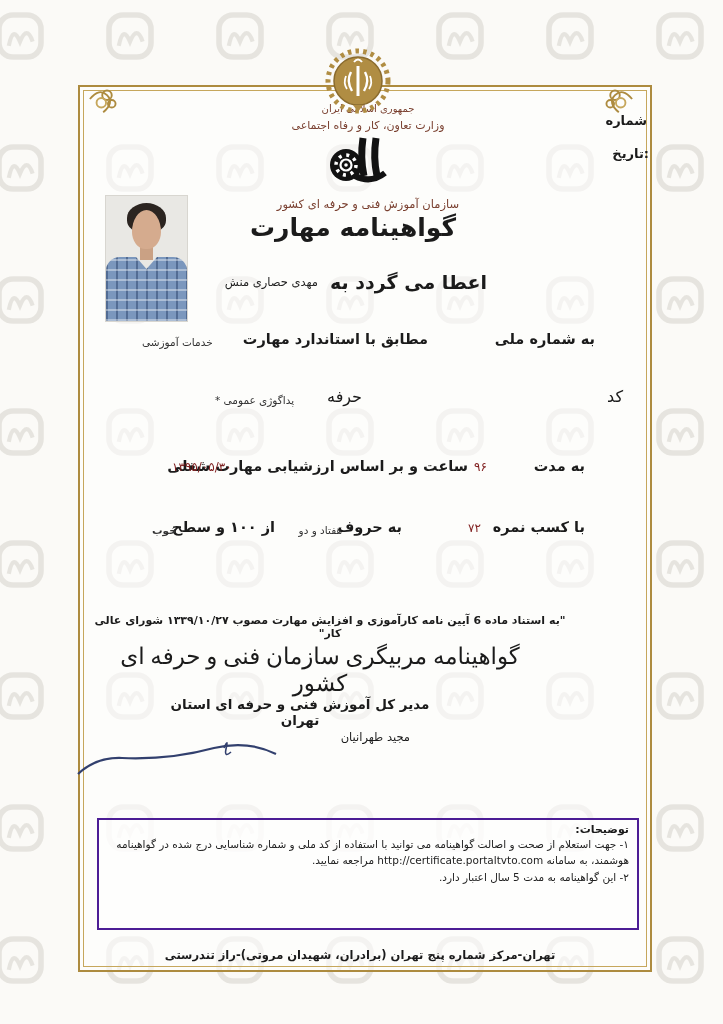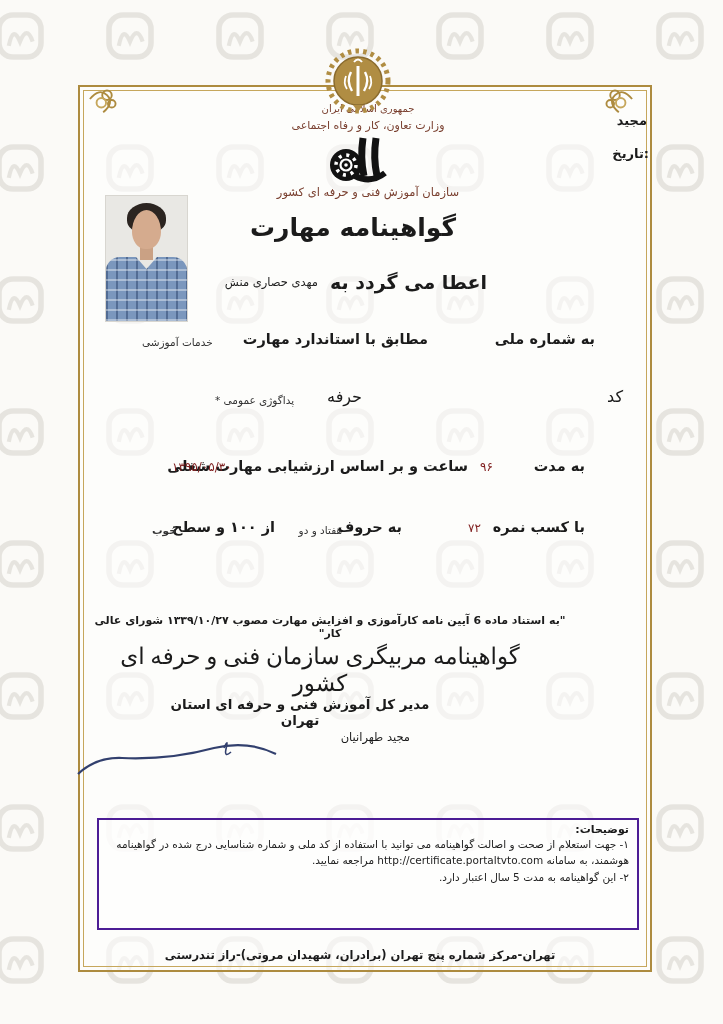--- a/index.html
+++ b/index.html
@@ -18,21 +18,21 @@
     left:78px;top:85px;width:570px;height:883px;
     border:2px solid #ad8b3f;z-index:1;background:rgba(255,255,255,.55);
   }
   .frame-inner{position:absolute;inset:3px;border:1px solid #c6a75c;}
   .corner{position:absolute;width:38px;height:38px;z-index:3;}
   
   .emblem{left:325px;top:48px;width:66px;height:72px;z-index:4;}
   .hdr-line{font-weight:400;color:#7a4030;text-align:center;z-index:2;}
   .country{left:268px;top:103px;width:200px;font-size:10px;}
   .ministry{left:238px;top:119px;width:260px;font-size:11px;}
-  .org{left:238px;top:185px;width:260px;font-size:11.5px;}
+  .org{left:238px;top:197px;width:260px;font-size:11.5px;}
   .tvto-logo{left:329px;top:135px;width:58px;height:50px;z-index:2;}
   .serial{right:76px;top:113px;font-size:13px;font-weight:bold;z-index:2;}
   .datelbl{right:74px;top:146px;font-size:13px;font-weight:bold;z-index:2;}
   .title{left:213px;top:213px;width:280px;text-align:center;font-size:25px;font-weight:bold;z-index:2;letter-spacing:0;}
   
   .photo{left:106px;top:196px;width:81px;height:125px;background:#e9e8e4;overflow:hidden;z-index:2;box-shadow:0 0 0 1px #d8d6d0;}
   .photo .hair{position:absolute;top:7px;left:21px;width:39px;height:30px;border-radius:50% 50% 42% 42%;background:#2b2420;}
   .photo .face{position:absolute;top:14px;left:26px;width:29px;height:39px;border-radius:50% 50% 46% 46%/56% 56% 44% 44%;background:#d5ab8e;}
   .photo .neck{position:absolute;top:50px;left:34px;width:13px;height:14px;background:#caa184;}
   .photo .shirt{position:absolute;bottom:0;left:0;width:81px;height:64px;border-radius:14px 14px 0 0;
@@ -285,21 +285,21 @@
   <circle cx="17" cy="30" r="10" fill="none" stroke="#ffffff" stroke-width="3.5" stroke-dasharray="3 4.85"></circle>
   <circle cx="17" cy="30" r="5.5" fill="none" stroke="#ffffff" stroke-width="2.2"></circle>
   <circle cx="17" cy="30" r="1.8" fill="#ffffff"></circle>
   <path d="M34 3 q-3 20 1 38" stroke="#121212" stroke-width="7" fill="none"></path>
   <path d="M47 3 q-3 20 1 38" stroke="#121212" stroke-width="7" fill="none"></path>
   <path d="M26 41 q16 8 30 -3" stroke="#121212" stroke-width="6" fill="none"></path>
 </svg>
 
 <div class="abs hdr-line org">سازمان آموزش فنی و حرفه ای کشور</div>
 
-<div class="abs serial">مجید</div>
+<div class="abs serial">شماره</div>
 <div class="abs datelbl">تاریخ:</div>
 
 <div class="abs title">گواهینامه مهارت</div>
 
 <div class="abs photo">
   <div class="shirt"></div>
   <div class="collar"></div>
   <div class="neck"></div>
   <div class="hair"></div>
   <div class="face"></div>
@@ -312,21 +312,21 @@
 
 <span class="abs f b15" style="right:128px;top:331px;">به شماره ملی</span>
 <span class="abs f b15" style="right:295px;top:331px;">مطابق با استاندارد مهارت</span>
 <span class="abs f v11" style="left:142px;top:336px;">خدمات آموزشی</span>
 
 <span class="abs f b16" style="right:100px;top:387px;">کد</span>
 <span class="abs f b16" style="right:361px;top:387px;">حرفه</span>
 <span class="abs f v11" style="left:215px;top:394px;">پداگوژی عمومی *</span>
 
 <span class="abs f b15" style="right:138px;top:458px;text-align:center;">به مدت</span>
-<span class="abs f v12" style="right:230px;top:460px;">۹۶</span>
+<span class="abs f v12" style="right:236px;top:460px;">۹۶</span>
 <span class="abs f b15" style="right:255px;top:458px;">ساعت و بر اساس ارزشیابی مهارت شغلی</span>
 <span class="abs f v12" style="left:172px;top:460px;">۱۳۹۵/۰۵/۳۰</span>
 
 <span class="abs f b15" style="right:138px;top:519px;">با کسب نمره</span>
 <span class="abs f v12" style="right:242px;top:521px;">۷۲</span>
 <span class="abs f b15" style="right:321px;top:519px;">به حروف</span>
 <span class="abs f v11" style="right:381px;top:524px;">هفتاد و دو</span>
 <span class="abs f b15" style="right:448px;top:519px;">از ۱۰۰ و سطح</span>
 <span class="abs f v11" style="left:152px;top:524px;font-weight:bold;">خوب</span>
 

